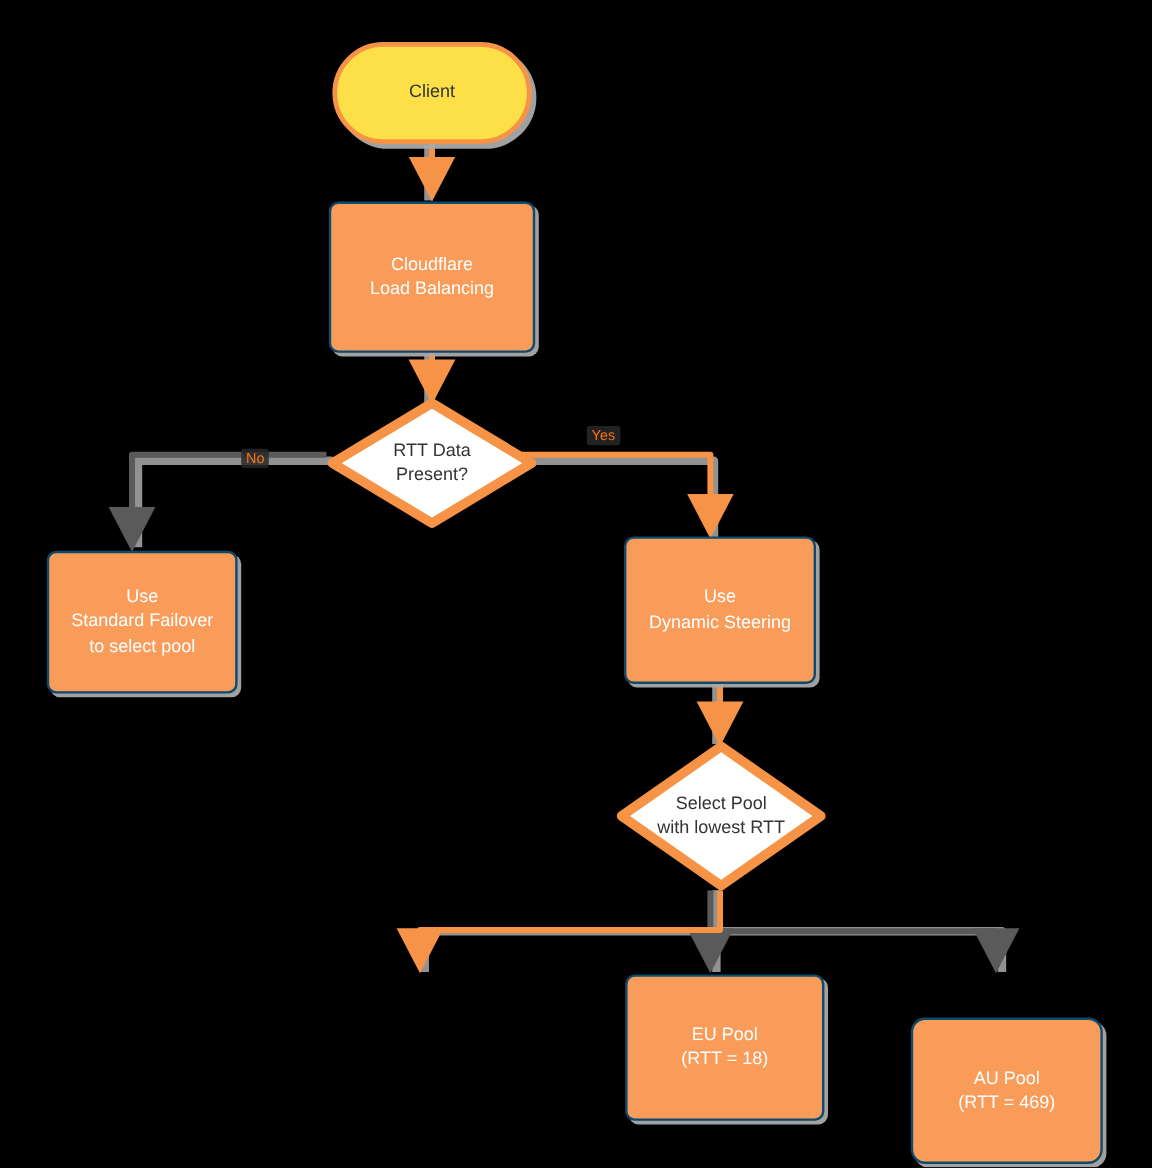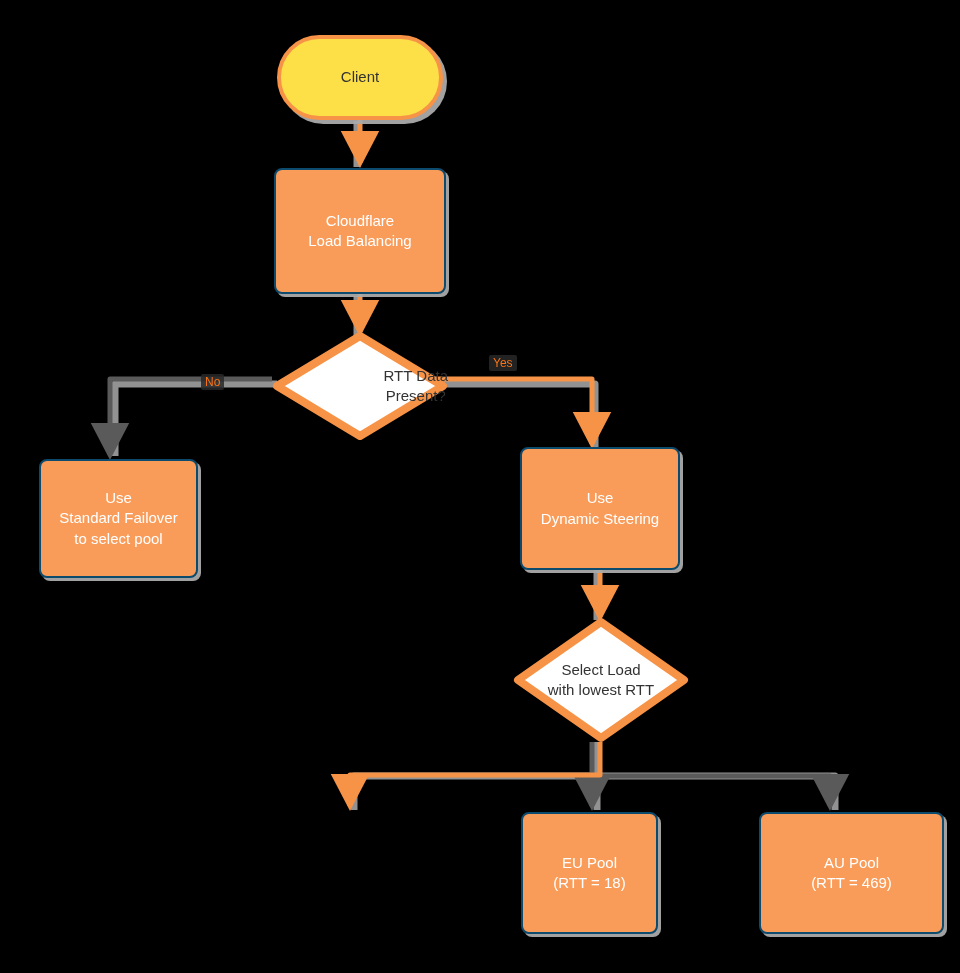--- a/index.html
+++ b/index.html
@@ -128,21 +128,21 @@
 
   <div class="node stadium" style="left:277px; top:35px; width:166px; height:85px;">
     <span class="nlabel">Client</span>
   </div>
 
   <div class="node process" style="left:274px; top:168px; width:172px; height:126px;">
     <span class="nlabel">Cloudflare
 Load Balancing</span>
   </div>
 
-  <div class="node decision" style="left:272px; top:331px; width:176px; height:110px;justify-content:flex-end;">
+  <div class="node decision" style="left:272px; top:331px; width:176px; height:110px;">
     <svg class="diamond-shape" viewBox="0 0 176 110" preserveAspectRatio="none">
       <polygon points="88,5 171,55 88,105 5,55" fill="#ffffff" stroke="#f79347" stroke-width="8" stroke-linejoin="round"></polygon>
     </svg>
     <span class="nlabel diamond-label">RTT Data
 Present?</span>
   </div>
 
   <div class="node process" style="left:39px; top:459px; width:159px; height:119px;">
     <span class="nlabel">Use
 Standard Failover
@@ -151,33 +151,33 @@
 
   <div class="node process" style="left:520px; top:447px; width:160px; height:123px;">
     <span class="nlabel">Use
 Dynamic Steering</span>
   </div>
 
   <div class="node decision" style="left:513px; top:617px; width:176px; height:126px;">
     <svg class="diamond-shape" viewBox="0 0 176 126" preserveAspectRatio="none">
       <polygon points="88,5 171,63 88,121 5,63" fill="#ffffff" stroke="#f79347" stroke-width="8" stroke-linejoin="round"></polygon>
     </svg>
-    <span class="nlabel diamond-label">Select Load
+    <span class="nlabel diamond-label">Select Pool
 with lowest RTT</span>
   </div>
 
 
-  <div class="node process" style="left:521px; top:812px; width:137px; height:122px;">
+  <div class="node process" style="left:521px; top:812px; width:166px; height:122px;">
     <span>
       <span class="nlabel">EU Pool</span>
       <span class="nlabel">(RTT = 18)</span>
     </span>
   </div>
 
-  <div class="node process" style="left:759px; top:812px; width:185px; height:122px;">
+  <div class="node process" style="left:759px; top:848px; width:160px; height:122px;border-radius:12px;">
     <span>
       <span class="nlabel">AU Pool</span>
       <span class="nlabel">(RTT = 469)</span>
     </span>
   </div>
 
   <div class="edge-label" style="left:201px; top:374px;">No</div>
 
   <div class="edge-label" style="left:489px; top:355px;">Yes</div>
 

